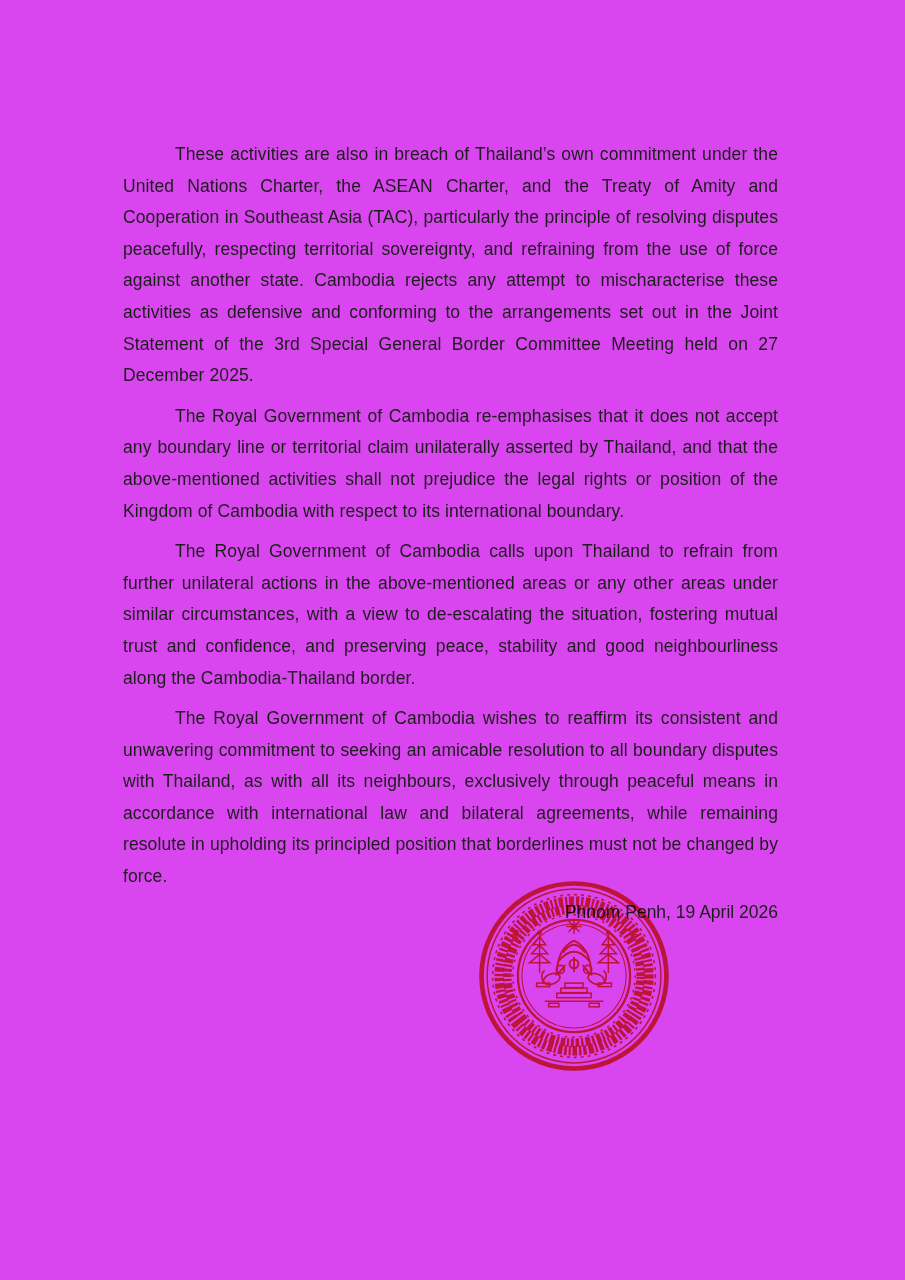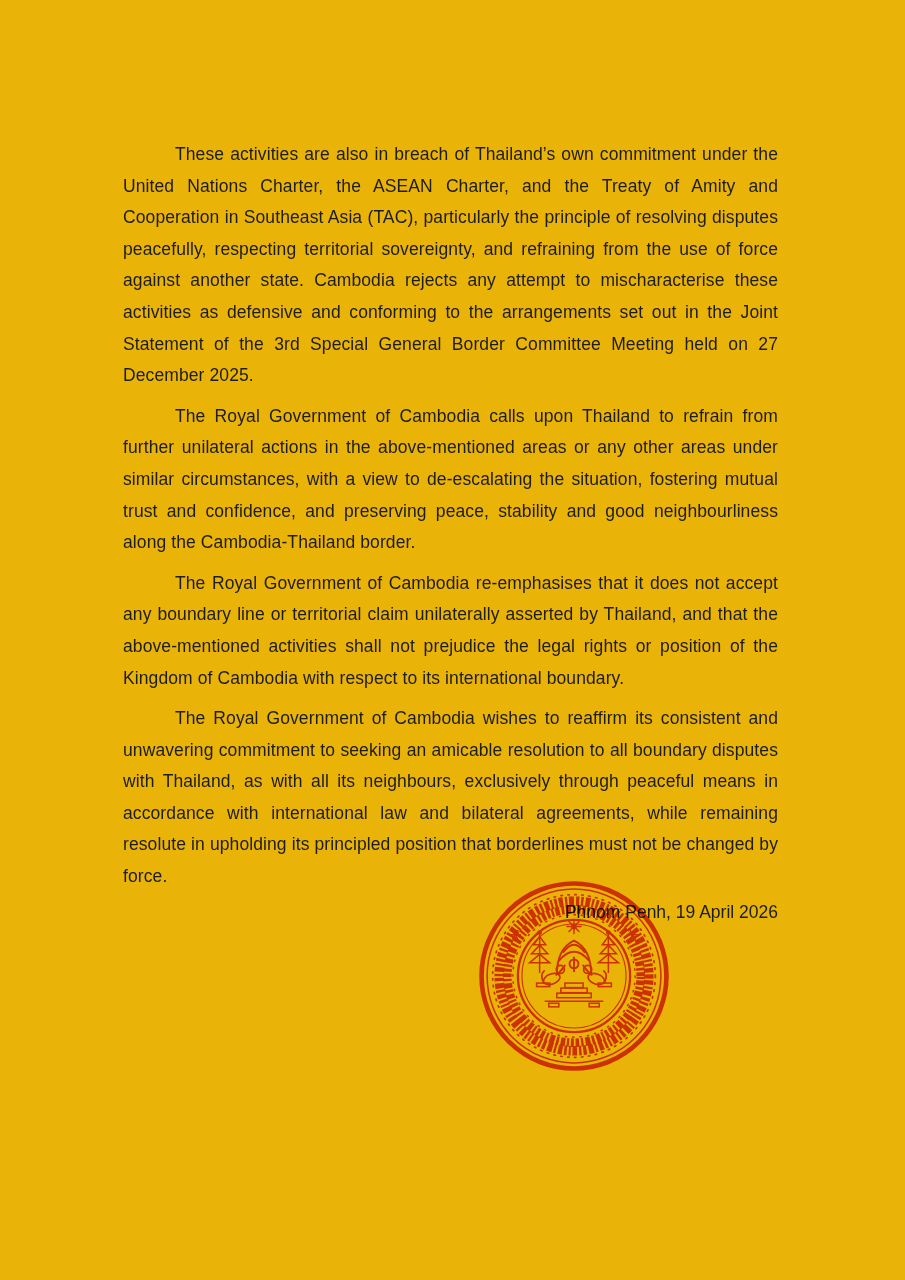--- a/index.html
+++ b/index.html
@@ -4,21 +4,21 @@
 <style>
   html, body {
     margin: 0;
     padding: 0;
     background: #ffffff;
   }
   .page {
     position: relative;
     width: 905px;
     height: 1280px;
-    background: #eab308;
+    background: #d946ef;
     overflow: hidden;
     font-family: "Liberation Sans", sans-serif;
     color: #1d1d1d;
   }
   .doc-body {
     position: absolute;
     left: 123px;
     top: 139px;
     width: 655px;
     font-size: 17.5px;
@@ -50,22 +50,22 @@
   }
   .seal svg { display: block; width: 100%; height: 100%; }
 </style>
 </head>
 <body>
 
 <div class="page">
 
   <div class="doc-body">
     <p>These activities are also in breach of Thailand’s own commitment under the United Nations Charter, the ASEAN Charter, and the Treaty of Amity and Cooperation in Southeast Asia (TAC), particularly the principle of resolving disputes peacefully, respecting territorial sovereignty, and refraining from the use of force against another state. Cambodia rejects any attempt to mischaracterise these activities as defensive and conforming to the arrangements set out in the Joint Statement of the 3rd Special General Border Committee Meeting held on 27 December 2025.</p>
+    <p>The Royal Government of Cambodia re-emphasises that it does not accept any boundary line or territorial claim unilaterally asserted by Thailand, and that the above-mentioned activities shall not prejudice the legal rights or position of the Kingdom of Cambodia with respect to its international boundary.</p>
     <p>The Royal Government of Cambodia calls upon Thailand to refrain from further unilateral actions in the above-mentioned areas or any other areas under similar circumstances, with a view to de-escalating the situation, fostering mutual trust and confidence, and preserving peace, stability and good neighbourliness along the Cambodia-Thailand border.</p>
-    <p>The Royal Government of Cambodia re-emphasises that it does not accept any boundary line or territorial claim unilaterally asserted by Thailand, and that the above-mentioned activities shall not prejudice the legal rights or position of the Kingdom of Cambodia with respect to its international boundary.</p>
     <p>The Royal Government of Cambodia wishes to reaffirm its consistent and unwavering commitment to seeking an amicable resolution to all boundary disputes with Thailand, as with all its neighbours, exclusively through peaceful means in accordance with international law and bilateral agreements, while remaining resolute in upholding its principled position that borderlines must not be changed by force.</p>
   </div>
 
   <div class="dateline">Phnom Penh, 19 April 2026</div>
 
   <div class="seal">
     <svg viewBox="0 0 190 190" xmlns="http://www.w3.org/2000/svg">
       <g stroke="#dd3a30" fill="none">
 
         <circle cx="95" cy="95" r="91.5" stroke-width="4.6"></circle>

